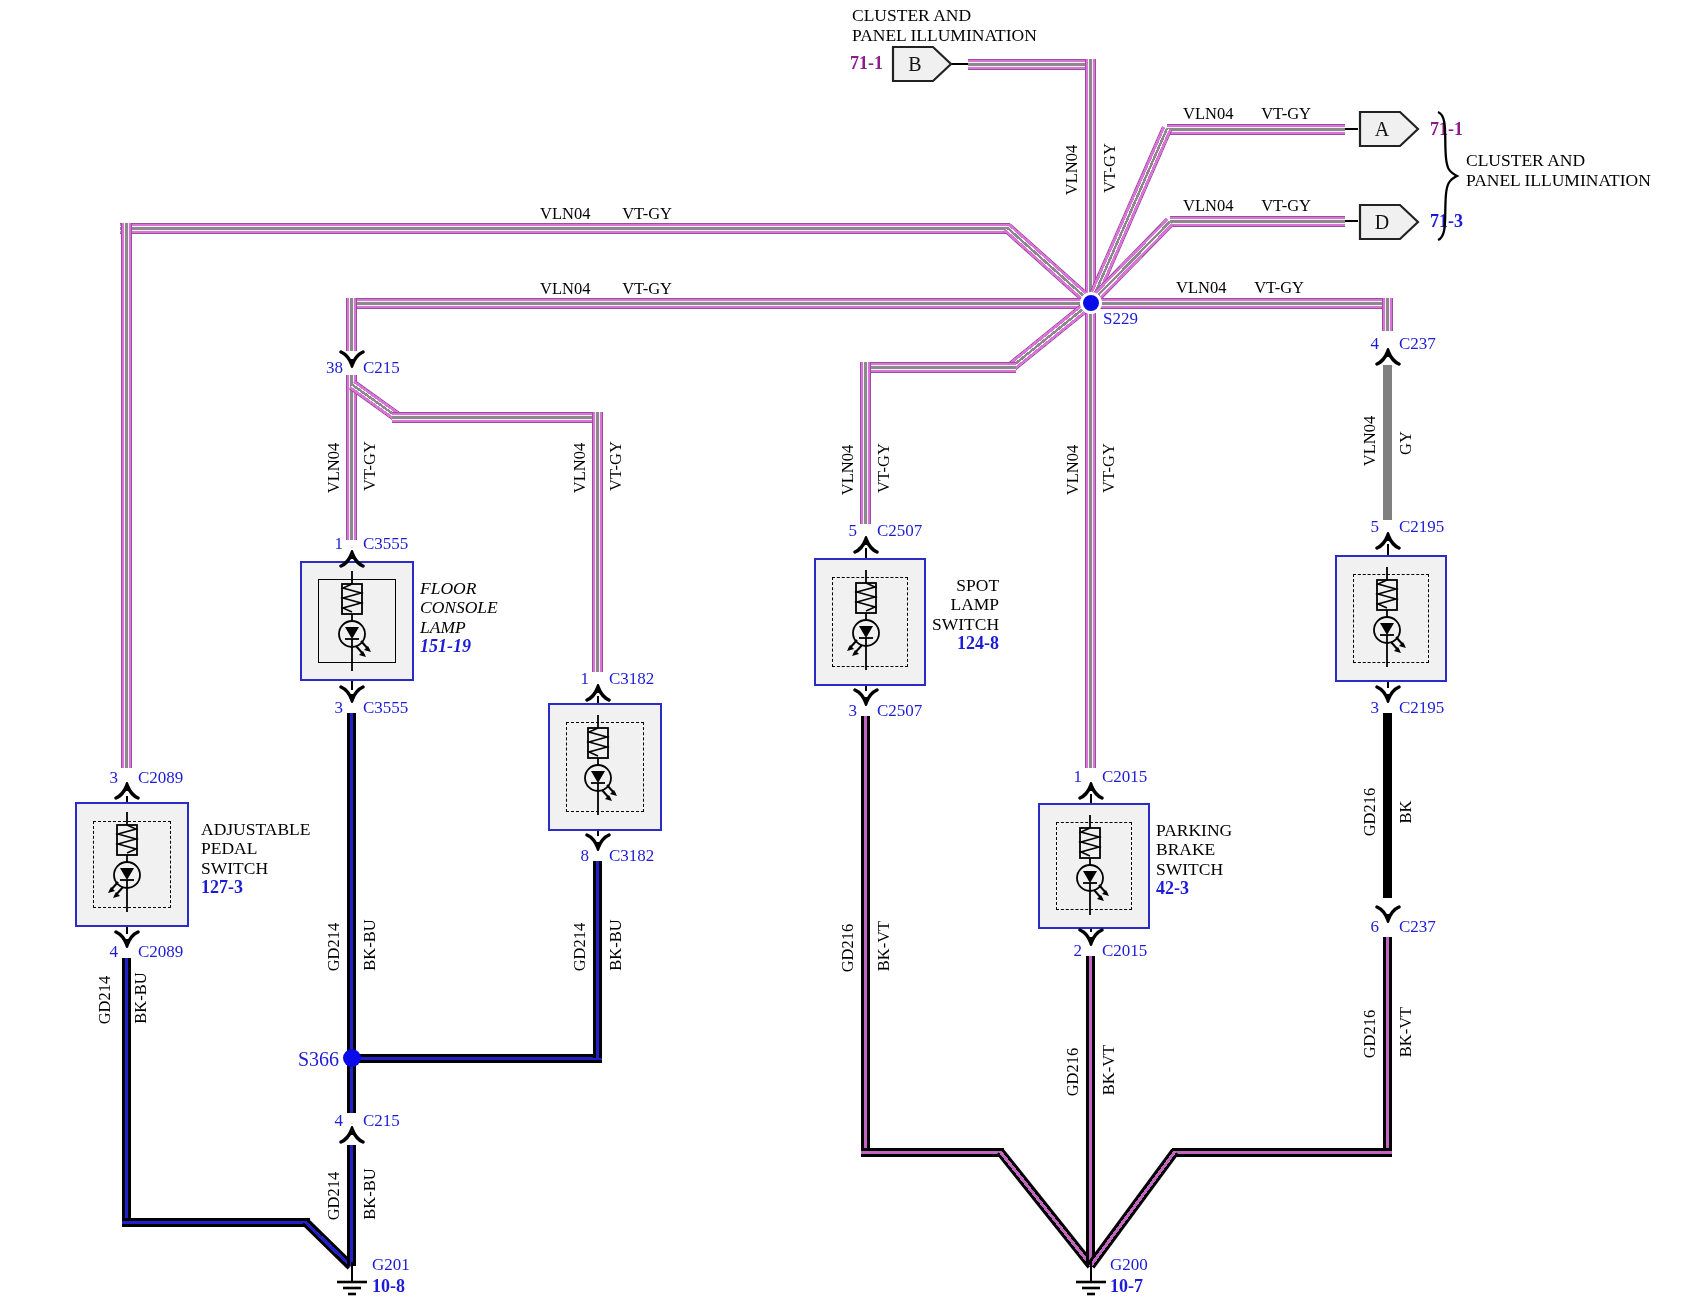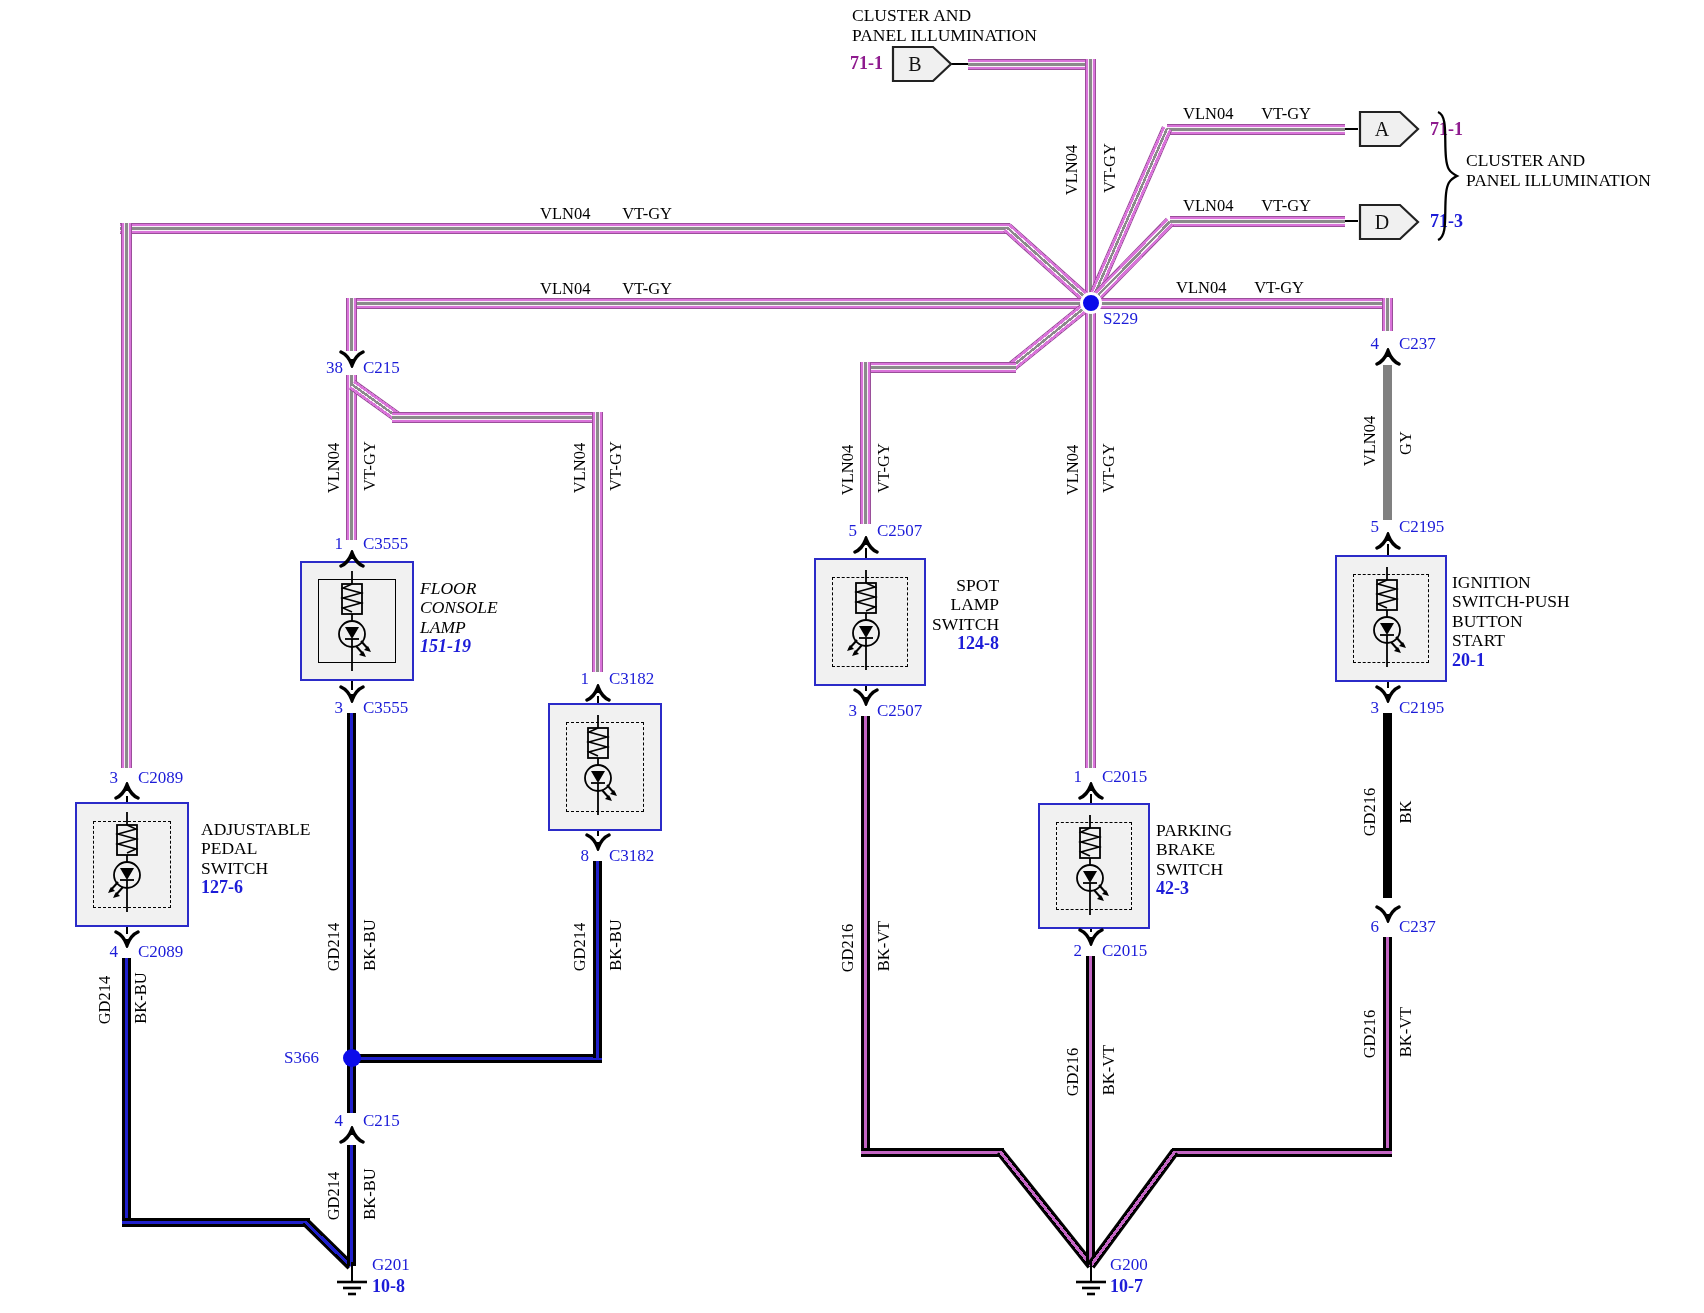--- a/index.html
+++ b/index.html
@@ -125,21 +125,21 @@
   <div class="abs ref" style="left:1430px;top:211px;">71-3</div>
   <svg class="abs" style="left:1434px;top:110px;" width="26" height="132" viewBox="0 0 26 132">
     <path d="M4,2 C14,6 10,28 12,48 C13,58 15,62 23,66 C15,70 13,74 12,84 C10,104 14,126 4,130" fill="none" stroke="#000" stroke-width="2.3"></path>
   </svg>
   <div class="abs t" style="left:1466px;top:150px;">CLUSTER AND
 PANEL ILLUMINATION</div>
 
   <div class="abs splice" style="left:1080px;top:292px;width:16px;height:16px;border:3px solid #fff;"></div>
   <div class="abs blue" style="left:1103px;top:309px;font-size:17px;">S229</div>
   <div class="abs splice" style="left:343px;top:1049px;width:18px;height:18px;"></div>
-  <div class="abs blue" style="left:284px;top:1048px;font-size:17px;">S366</div>
+  <div class="abs blue" style="left:298px;top:1048px;font-size:20px;">S366</div>
 
   <svg class="abs" style="left:335px;top:1280px;" width="34" height="18" viewBox="0 0 34 18">
     <line x1="2" y1="2" x2="32" y2="2" stroke="#000" stroke-width="2.6"></line>
     <line x1="8" y1="8" x2="26" y2="8" stroke="#000" stroke-width="2.6"></line>
     <line x1="13" y1="14" x2="21" y2="14" stroke="#000" stroke-width="2.6"></line>
   </svg>
   <div class="abs blue" style="left:372px;top:1255px;font-size:17px;">G201</div>
   <div class="abs ref" style="left:372px;top:1276px;">10-8</div>
   <svg class="abs" style="left:1074px;top:1280px;" width="34" height="18" viewBox="0 0 34 18">
     <line x1="2" y1="2" x2="32" y2="2" stroke="#000" stroke-width="2.6"></line>
@@ -163,21 +163,21 @@
     <line x1="28" y1="68" x2="28" y2="100" stroke="#000" stroke-width="1.8"></line>
     <line x1="37" y1="70" x2="45" y2="79" stroke="#000" stroke-width="2"></line>
       <polygon points="47,81 40,79 44,75" fill="#000"></polygon>
     <line x1="32" y1="75" x2="40" y2="84" stroke="#000" stroke-width="2"></line>
       <polygon points="42,86 35,84 39,80" fill="#000"></polygon>
   </svg>
   <div class="abs complabel" style="left:201px;top:800px;">
     <span>ADJUSTABLE
 PEDAL
 SWITCH</span>
-    <div class="ref">127-6</div>
+    <div class="ref">127-3</div>
   </div>
 
   <div class="abs comp" style="left:300px;top:561px;width:110px;height:116px;">
     <div class="inner" style="left:16px;top:16px;right:16px;bottom:16px;"></div>
   </div>
   <svg class="abs" style="left:324px;top:571px;" width="56" height="100" viewBox="0 0 56 100">
     <line x1="28" y1="0" x2="28" y2="13" stroke="#000" stroke-width="1.8"></line>
     <rect x="18" y="13" width="20" height="30" fill="none" stroke="#000" stroke-width="1.8"></rect>
     <polyline points="28,13 19,17 37,22 19,27 37,32 19,37 28,41" fill="none" stroke="#000" stroke-width="1.6"></polyline>
     <line x1="28" y1="43" x2="28" y2="50" stroke="#000" stroke-width="1.8"></line>
@@ -273,27 +273,20 @@
     <line x1="28" y1="43" x2="28" y2="50" stroke="#000" stroke-width="1.8"></line>
     <circle cx="28" cy="63" r="13" fill="none" stroke="#000" stroke-width="1.8"></circle>
     <polygon points="21,56 35,56 28,68" fill="#000"></polygon>
     <line x1="21" y1="68" x2="35" y2="68" stroke="#000" stroke-width="1.8"></line>
     <line x1="28" y1="68" x2="28" y2="100" stroke="#000" stroke-width="1.8"></line>
     <line x1="37" y1="70" x2="45" y2="79" stroke="#000" stroke-width="2"></line>
       <polygon points="47,81 40,79 44,75" fill="#000"></polygon>
     <line x1="32" y1="75" x2="40" y2="84" stroke="#000" stroke-width="2"></line>
       <polygon points="42,86 35,84 39,80" fill="#000"></polygon>
   </svg>
-  <div class="abs complabel" style="left:1452px;top:553px;">
-    <span>IGNITION
-SWITCH-PUSH
-BUTTON
-START</span>
-    <div class="ref">20-1</div>
-  </div>
 
   <svg class="abs" style="left:114px;top:782px;" width="26" height="18" viewBox="0 0 26 18">
       <path d="M2,16 Q9,13 13,3 Q17,13 24,16" fill="none" stroke="#000" stroke-width="3.4" stroke-linecap="round"></path>
       <line x1="13" y1="1" x2="13" y2="9" stroke="#000" stroke-width="2.4"></line>
     </svg>
   <svg class="abs" style="left:339px;top:550px;" width="26" height="18" viewBox="0 0 26 18">
       <path d="M2,16 Q9,13 13,3 Q17,13 24,16" fill="none" stroke="#000" stroke-width="3.4" stroke-linecap="round"></path>
       <line x1="13" y1="1" x2="13" y2="9" stroke="#000" stroke-width="2.4"></line>
     </svg>
   <svg class="abs" style="left:585px;top:684px;" width="26" height="18" viewBox="0 0 26 18">

